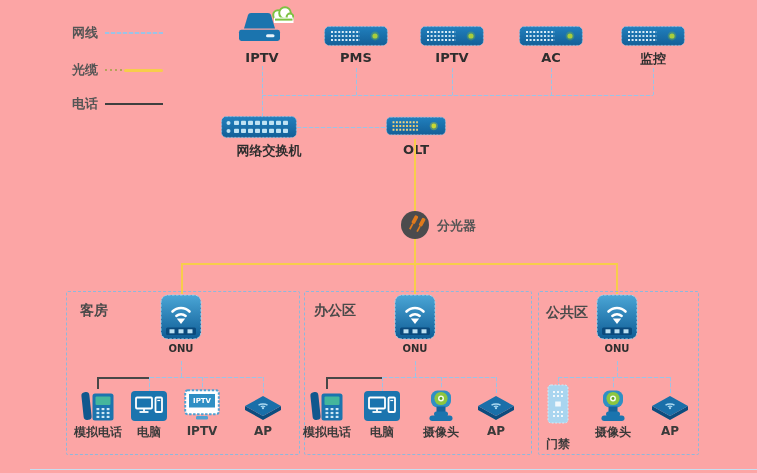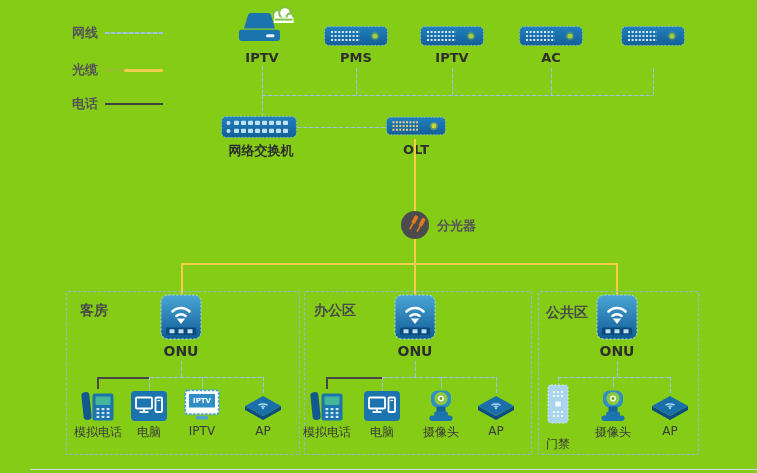--- a/index.html
+++ b/index.html
@@ -1,32 +1,32 @@
 <!DOCTYPE html>
 <html><head>
 <meta charset="utf-8">
 <style>
   html,body{margin:0;padding:0;background:#fff;}
   #canvas{
-    position:relative;width:757px;height:473px;background:#84cc16;overflow:hidden;
+    position:relative;width:757px;height:473px;background:#fca5a5;overflow:hidden;
     font-family:"DejaVu Sans","Liberation Sans",sans-serif;
   }
   
   .ln{position:absolute;}
   .net-h{height:1px;background:repeating-linear-gradient(90deg,#9CC3E6 0 4px,rgba(156,195,230,.28) 4px 6px);}
   .net-v{width:1px;background:repeating-linear-gradient(180deg,#9CC3E6 0 4px,rgba(156,195,230,.28) 4px 6px);}
   .ph-h{height:2px;background:#474747;}
   .ph-v{width:2px;background:#474747;}
   .fi-h{height:2px;background:#F7CD4B;}
   .fi-v{width:2px;background:#F7CD4B;}
   
   .lbl{position:absolute;text-align:center;}
   .top-lbl{font-size:13px;font-weight:700;color:#2E2E2E;}
-  .dev-lbl{font-size:12px;font-weight:400;color:#3A3A3A;}
-  .onu-lbl{font-size:14px;font-weight:700;color:#2E2E2E;}
+  .dev-lbl{font-size:12px;font-weight:700;color:#3A3A3A;}
+  .onu-lbl{font-size:10px;font-weight:700;color:#2E2E2E;}
   .zone-name{position:absolute;font-size:14px;font-weight:600;color:#4A4A4A;}
   .legend-lbl{position:absolute;font-size:13px;font-weight:600;color:#555;}
   .splitter-lbl{position:absolute;font-size:13px;font-weight:600;color:#555;text-align:left;}
   
   .zone-box{position:absolute;border:1.6px dashed #8FB8DC;border-radius:2px;}
   
   .leg-dot{position:absolute;height:2px;background:repeating-linear-gradient(90deg,#B7A25A 0 2px,rgba(0,0,0,0) 2px 5px);}
   .leg-fiber{position:absolute;height:3px;background:#F7CD4B;border-radius:2px;}
   .leg-net{position:absolute;height:2px;background:repeating-linear-gradient(90deg,#9CC3E6 0 4px,rgba(156,195,230,.25) 4px 6px);}
   .leg-phone{position:absolute;height:2px;background:#3F3F3F;}
@@ -214,33 +214,34 @@
   <div class="lbl top-lbl" style="left:407px;top:50px;width:90px;">IPTV</div>
 
   <svg class="ic" style="left:519px;top:26px;" width="64" height="20">
       <use href="#sym-rack" xlink:href="#sym-rack"></use>
     </svg>
   <div class="lbl top-lbl" style="left:506px;top:50px;width:90px;">AC</div>
 
   <svg class="ic" style="left:621px;top:26px;" width="64" height="20">
       <use href="#sym-rack" xlink:href="#sym-rack"></use>
     </svg>
+  <div class="lbl top-lbl" style="left:608px;top:50px;width:90px;">监控</div>
 
   <div class="ln net-v" style="left:262px;top:66px;height:29px;"></div>
   <div class="ln net-v" style="left:356px;top:68px;height:27px;"></div>
   <div class="ln net-v" style="left:452px;top:68px;height:27px;"></div>
   <div class="ln net-v" style="left:551px;top:68px;height:27px;"></div>
   <div class="ln net-v" style="left:653px;top:68px;height:27px;"></div>
   <div class="ln net-h" style="left:262px;top:95px;width:391px;"></div>
   <div class="ln net-v" style="left:262px;top:95px;height:21px;"></div>
 
   <svg class="ic" style="left:221px;top:116px;" width="76" height="22">
       <use href="#sym-switch" xlink:href="#sym-switch"></use>
     </svg>
-  <div class="lbl top-lbl" style="left:196px;top:142px;width:130px;">网络交换机</div>
+  <div class="lbl top-lbl" style="left:204px;top:142px;width:130px;">网络交换机</div>
 
   <svg class="ic" style="left:386px;top:116px;" width="60" height="20">
       <use href="#sym-olt" xlink:href="#sym-olt"></use>
     </svg>
   <div class="lbl top-lbl" style="left:376px;top:142px;width:80px;">OLT</div>
 
   <div class="ln net-h" style="left:297px;top:127px;width:89px;"></div>
 
   <div class="ln fi-v" style="left:414px;top:139px;height:72px;"></div>
   <svg class="ic" style="left:400px;top:210px;" width="30" height="30">

